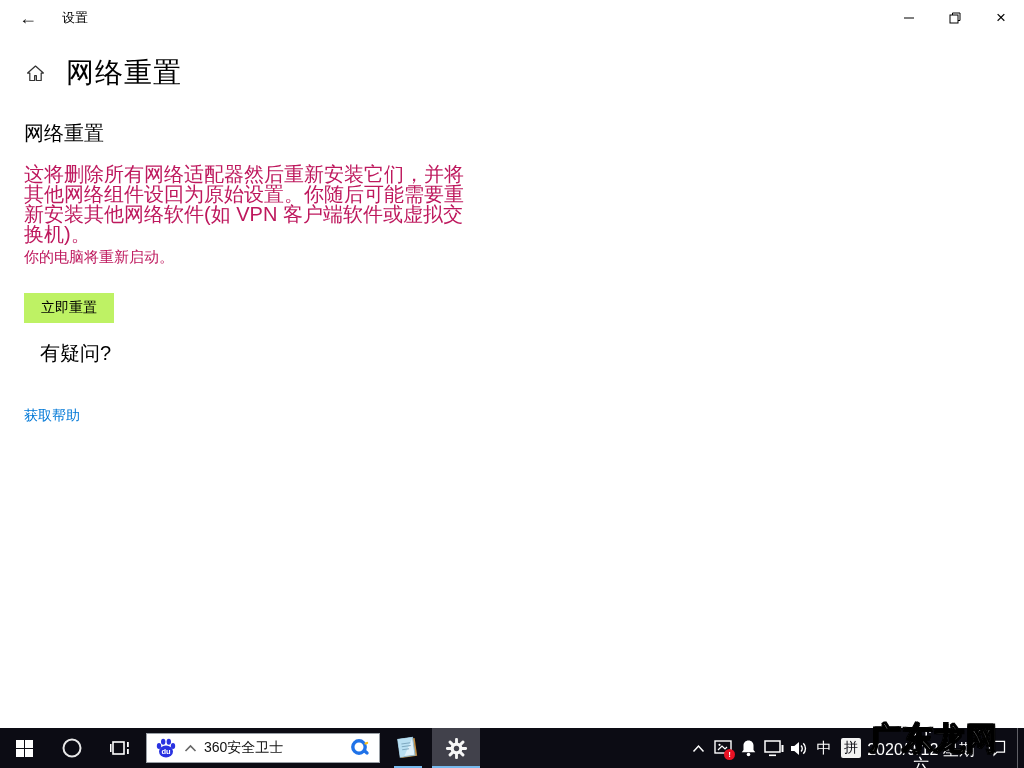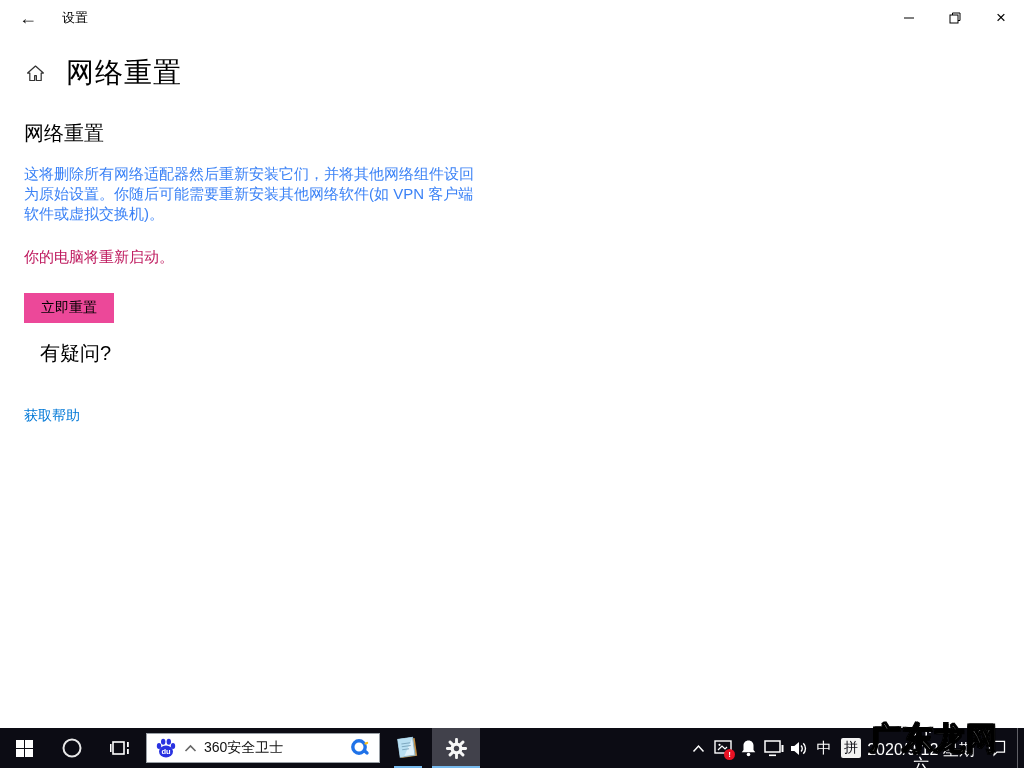--- a/index.html
+++ b/index.html
@@ -25,26 +25,26 @@
   .cap-btn svg { display:block; }
 
   
   .page-header { position:absolute; left:25px; top:54px; display:flex; align-items:center; gap:20px; }
   .home-ico { display:flex; align-items:center; }
   .page-title { font-size:28px; font-weight:400; color:#000; letter-spacing:1px; }
 
   .section-title { position:absolute; left:24px; top:120px; font-size:20px; color:#000; }
   .description {
     position:absolute; left:24px; top:164px; width:456px;
-    font-size:15px; line-height:20px; color:#3b82f6;
+    font-size:20px; line-height:20px; color:#be185d;
   }
   .restart-note { position:absolute; left:24px; top:248px; font-size:15px; color:#be185d; }
   .reset-btn {
     position:absolute; left:24px; top:293px; min-width:90px; height:30px;
-    background:#ec4899; border:none; font-size:14px; color:#000;
+    background:#bef264; border:none; font-size:14px; color:#000;
     font-family:inherit; padding:0 14px; cursor:default;
   }
   .questions { position:absolute; left:40px; top:340px; font-size:20px; color:#000; }
   .help-link { position:absolute; left:24px; top:375px; font-size:14px; color:#0078d7; text-decoration:none; cursor:pointer;margin-top:32px; }
 
   
   .taskbar {
     position:absolute; left:0; right:0; bottom:0; height:40px;
     background:#0c0c14; display:flex; align-items:center; color:#fff;
   }

